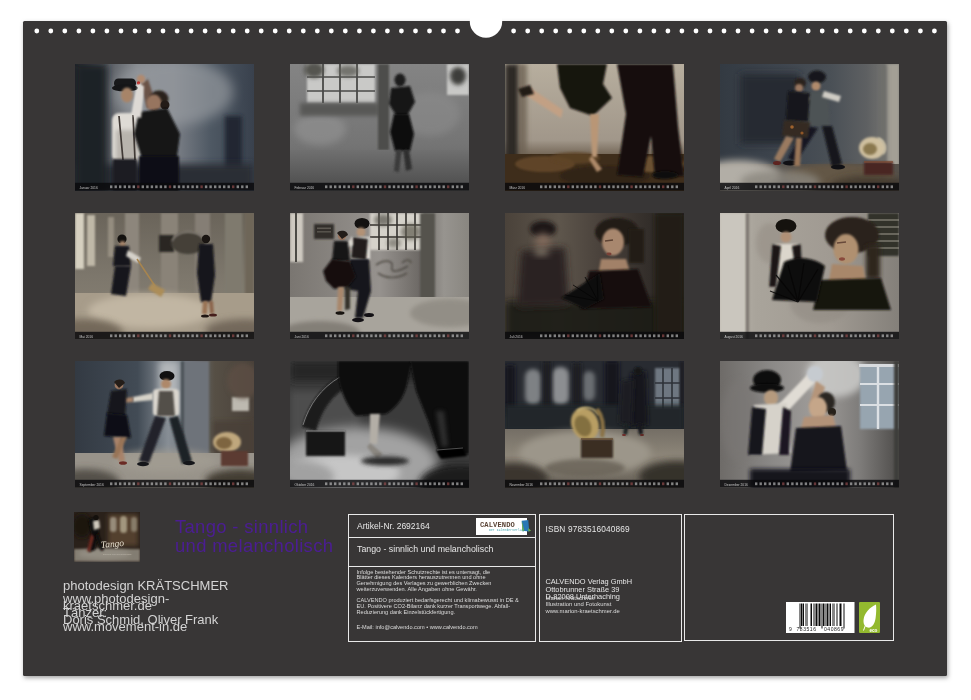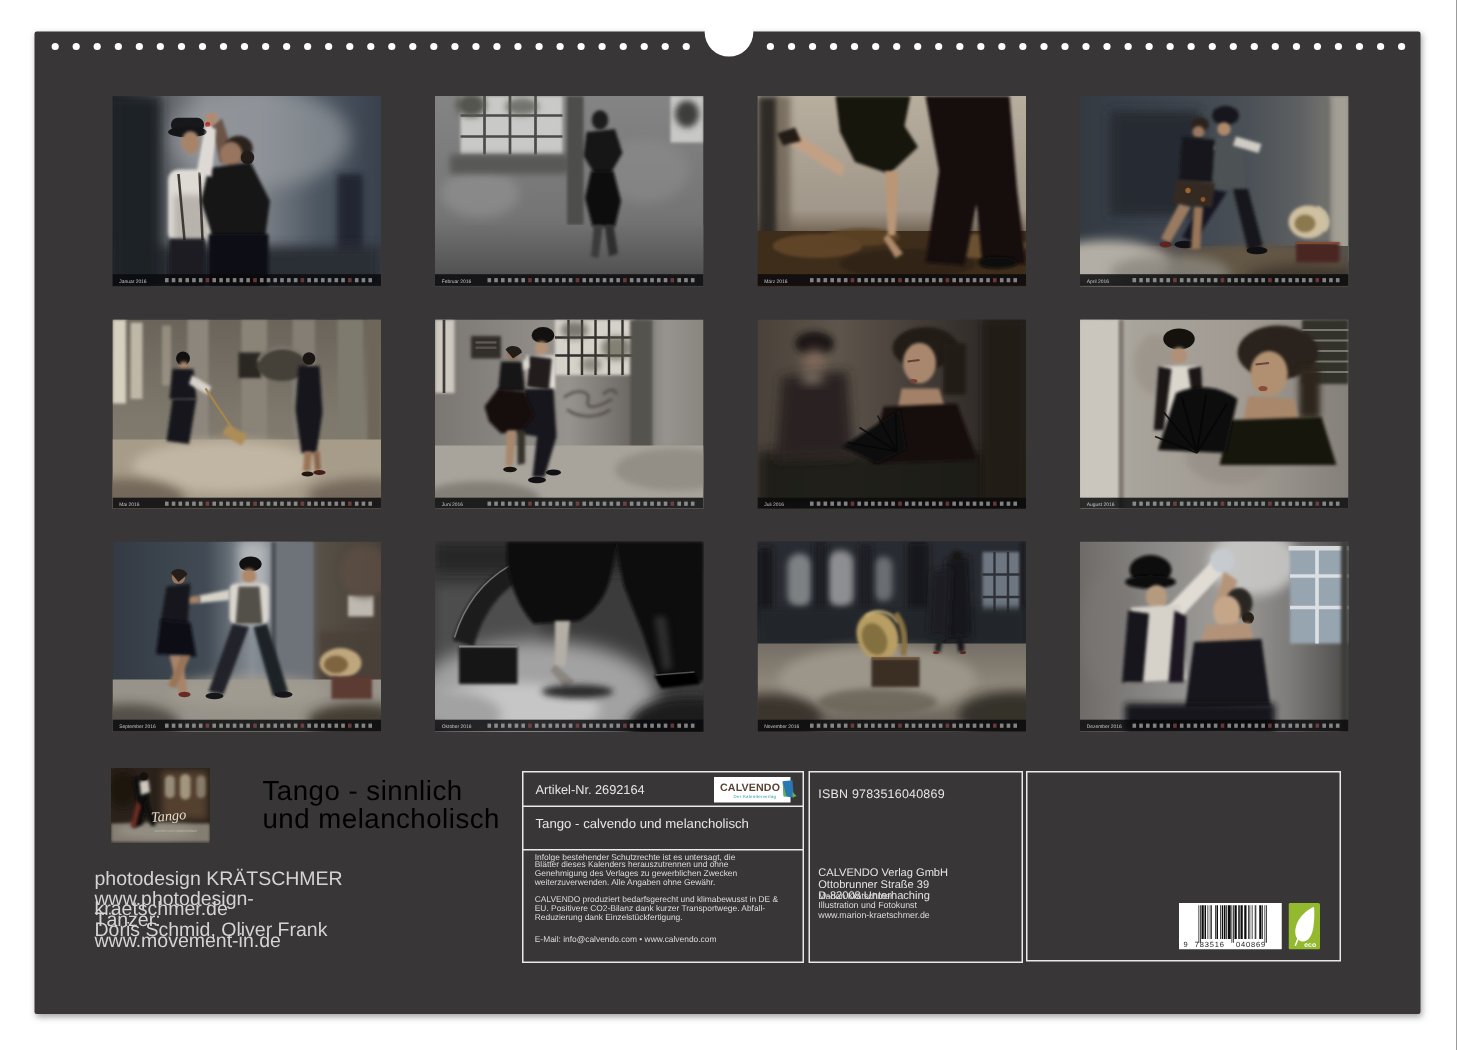--- a/index.html
+++ b/index.html
@@ -885,36 +885,36 @@
 <ellipse cx="30" cy="42" rx="26" ry="5" fill="#938d82" filter="url(#b2)"></ellipse>
 <ellipse cx="8" cy="14" rx="10" ry="12" fill="#1a140f" filter="url(#b2)"></ellipse>
 <polygon points="14,7 23,5 25,19 21,38 15,40 17,21" fill="#100d0a" filter="url(#b1)"></polygon>
 <polygon points="19,9 25,8 26,16 20,18" fill="#cfc9bd" filter="url(#b1)"></polygon>
 <circle cx="22" cy="5.5" r="2.6" fill="#14100c"></circle>
 <polygon points="17,22 13,39 16,40 20,25" fill="#6e2a22" filter="url(#b1)"></polygon>
 <polygon points="24,20 30,38 27,39 21,24" fill="#0e0b08" filter="url(#b1)"></polygon>
 <text x="27" y="36" font-size="9.5" fill="#e4ddcd" font-family="Liberation Serif, serif" font-style="italic" transform="rotate(-5 27 36)">Tango</text>
 <text x="29" y="42.5" font-size="2.4" fill="#bdb7ab" font-family="Liberation Sans, sans-serif">sinnlich und melancholisch</text>
 </svg>
-<div class="wt" style="left:175px;top:516.5px;font-size:18.4px;line-height:19.9px;letter-spacing:0.35px;color:#000000">Tango - sinnlich<br>und melancholisch</div>
+<div class="wt" style="left:175px;top:516.5px;font-size:18.4px;line-height:19.9px;letter-spacing:0.35px;color:#4c1d95">Tango - sinnlich<br>und melancholisch</div>
 <div class="wt" style="left:63px;top:583px;font-size:13px;line-height:6.9px;color:#d6d6d6">photodesign KRÄTSCHMER<div style="height:6px"></div>www.photodesign-<br>kraetschmer.de<br>Tänzer:<br>Doris Schmid, Oliver Frank<br>www.movement-in.de</div>
 <div class="bx" style="left:348px;top:513.5px;width:188px;height:128px"></div>
 <div style="position:absolute;left:348px;top:537.3px;width:188px;height:0;border-top:1.2px solid #e9e9e9"></div>
 <div style="position:absolute;left:348px;top:566.3px;width:188px;height:0;border-top:1.2px solid #e9e9e9"></div>
 <div class="wt" style="left:357px;top:520.7px;font-size:8.5px">Artikel-Nr. 2692164</div>
-<div style="position:absolute;left:476px;top:517.8px;width:51px;height:17.4px;background:#ffffff;">
+<div style="position:absolute;left:476px;top:517.8px;width:51px;height:17.4px;background:#ffffff;font-family:Liberation Mono, monospace;">
 <div style="position:absolute;left:4px;top:3.6px;font-size:7.1px;font-weight:bold;color:#5a4436;letter-spacing:0.1px">CALVENDO</div>
 <div style="position:absolute;left:13px;top:11.2px;font-size:2.9px;color:#2e9aa6;letter-spacing:0.2px">Der Kalenderverlag</div>
 <svg style="position:absolute;left:45px;top:2.4px" width="10.5" height="12.5" viewBox="0 0 11.5 13.5">
 <polygon points="0.8,0.8 8,0 9,12.6 1.6,11.8" fill="#2878b4"></polygon>
 <polygon points="0.8,0.8 3.6,11.8 1.6,11.8" fill="#6ab04a"></polygon>
 <polygon points="8,8.6 11,11.6 8.2,12.6" fill="#6ab04a"></polygon>
 </svg>
 </div>
-<div class="wt" style="left:357px;top:543.7px;font-size:8.8px">Tango - calvendo und melancholisch</div>
+<div class="wt" style="left:357px;top:543.7px;font-size:8.8px">Tango - sinnlich und melancholisch</div>
 <div class="wt" style="left:356.5px;top:569.5px;font-size:5.6px;line-height:5.75px;width:200px;white-space:nowrap;color:#dedede">Infolge bestehender Schutzrechte ist es untersagt, die<br>Blätter dieses Kalenders herauszutrennen und ohne<br>Genehmigung des Verlages zu gewerblichen Zwecken<br>weiterzuverwenden. Alle Angaben ohne Gewähr.<div style="height:5.7px"></div>CALVENDO produziert bedarfsgerecht und klimabewusst in DE &amp;<br>EU. Positivere CO2-Bilanz dank kurzer Transportwege. Abfall-<br>Reduzierung dank Einzelstückfertigung.<div style="height:9.8px"></div>E-Mail: info@calvendo.com • www.calvendo.com</div>
 <div class="bx" style="left:539px;top:513.5px;width:142.5px;height:128px"></div>
 <div class="wt" style="left:545.5px;top:523.8px;font-size:8.3px;letter-spacing:0.15px">ISBN 9783516040869</div>
 <div class="wt" style="left:545.5px;top:578px;font-size:7.4px;line-height:7.5px">CALVENDO Verlag GmbH<br>Ottobrunner Straße 39<br>D-82008 Unterhaching</div>
 <div class="wt" style="left:545.5px;top:595px;font-size:5.9px;line-height:6.4px;color:#dedede">Marion Krätschmer<br>Illustration und Fotokunst<br>www.marion-kraetschmer.de</div>
 <div class="bx" style="left:683.5px;top:513.5px;width:210.5px;height:127px"></div>
 <svg style="position:absolute;left:786px;top:601.5px" width="68.5" height="31" viewBox="0 0 68.5 31">
     <rect width="68.5" height="31" fill="#ffffff"></rect>
     <rect x="13.00" y="1.5" width="0.50" height="25.0" fill="#0c0c0c"></rect>
     <rect x="14.00" y="1.5" width="0.50" height="25.0" fill="#0c0c0c"></rect>

